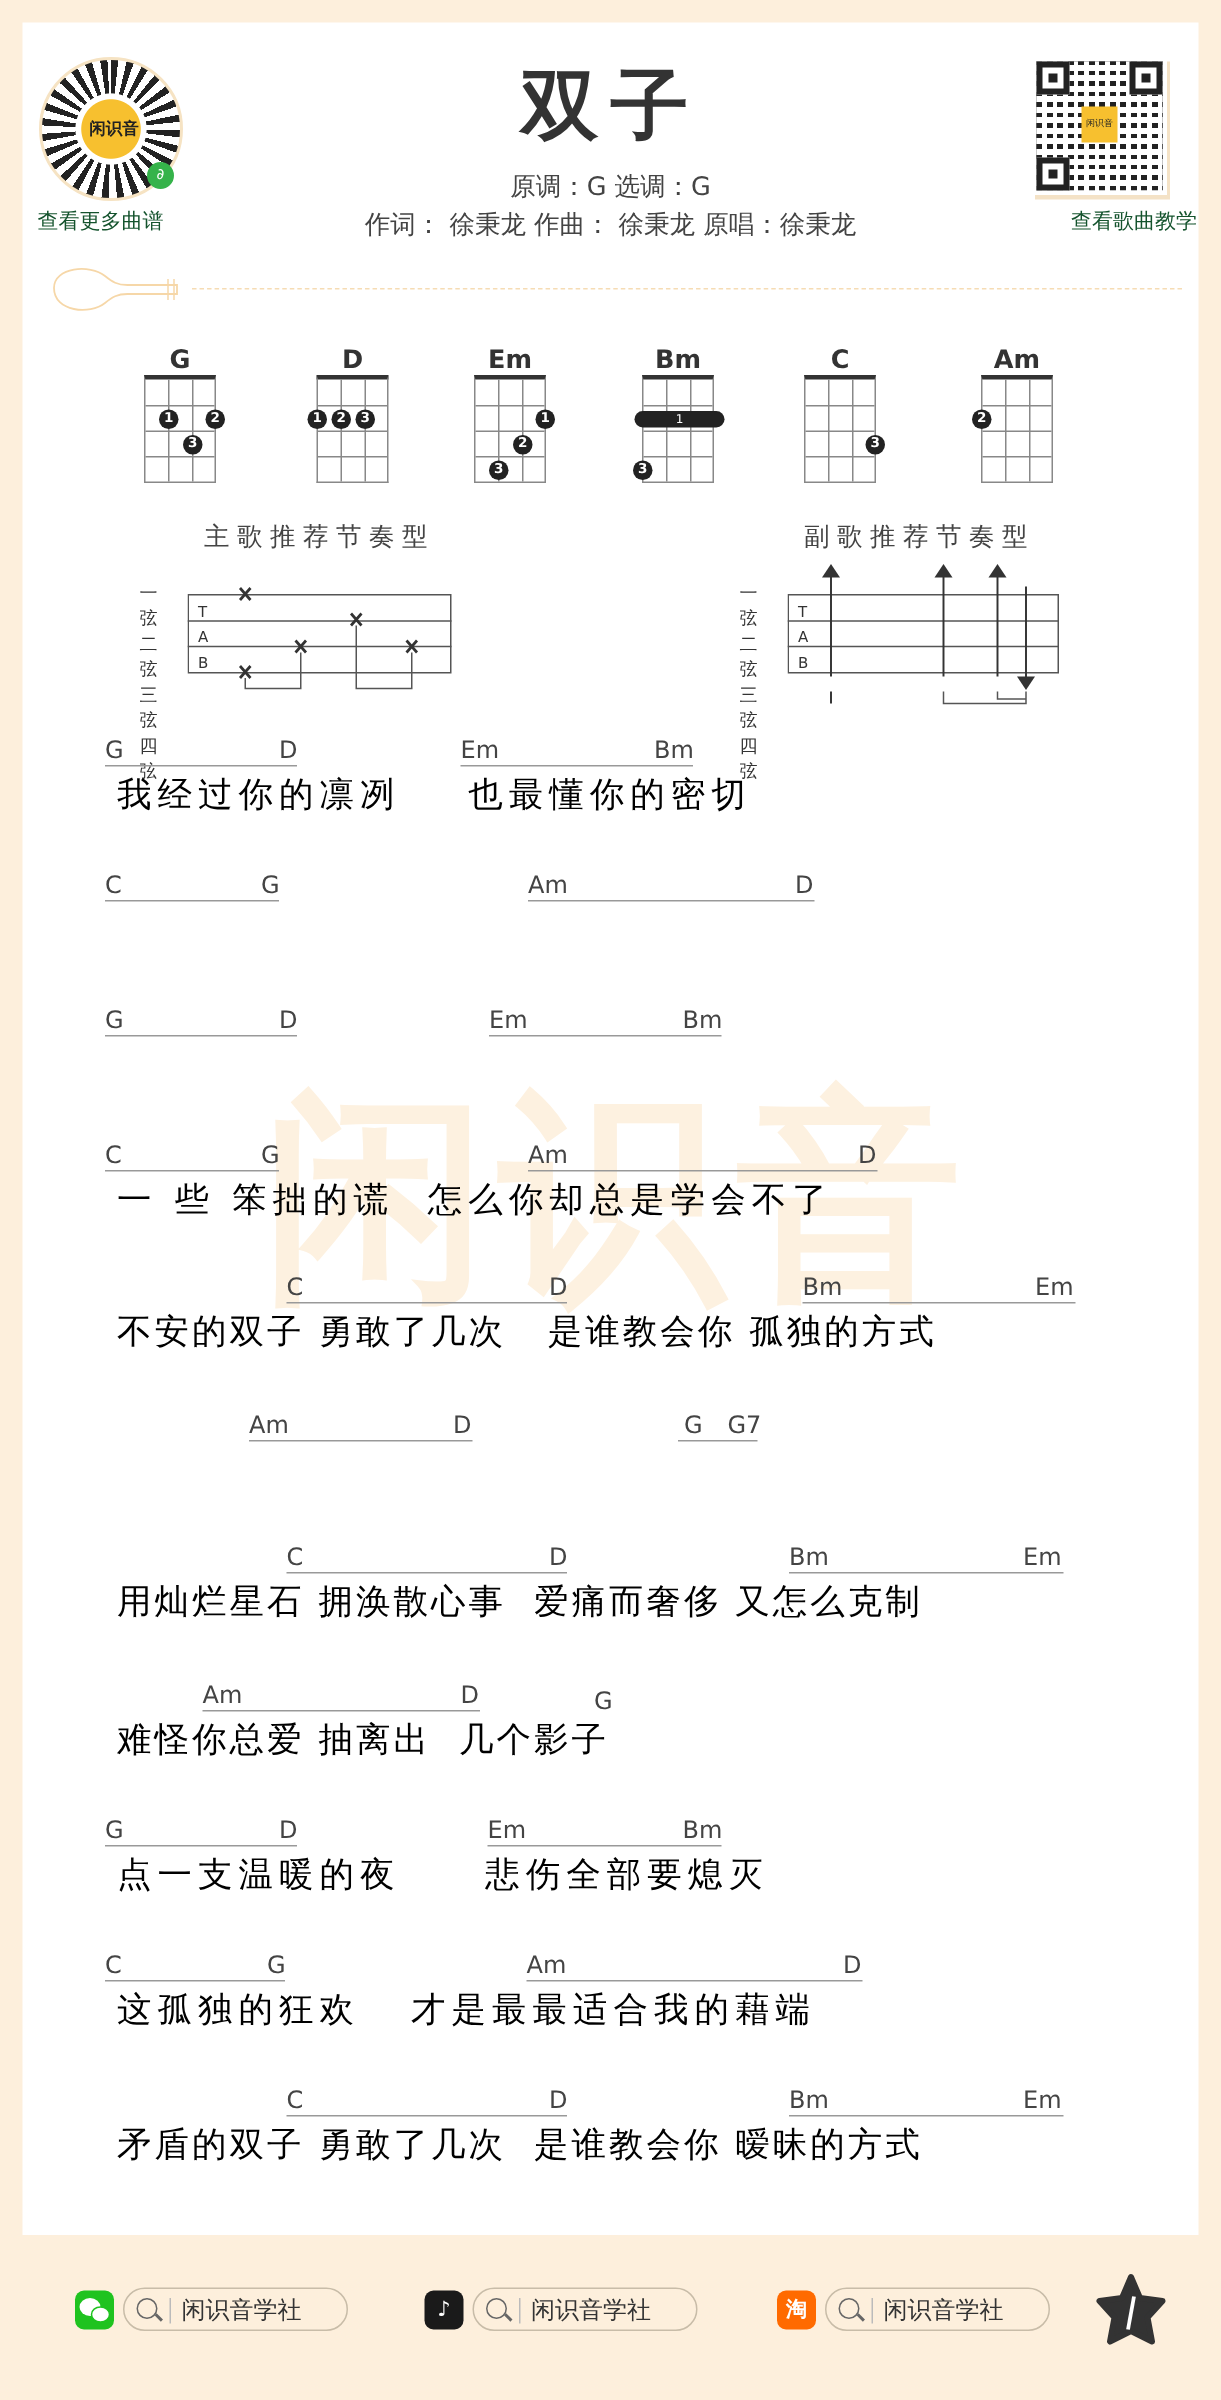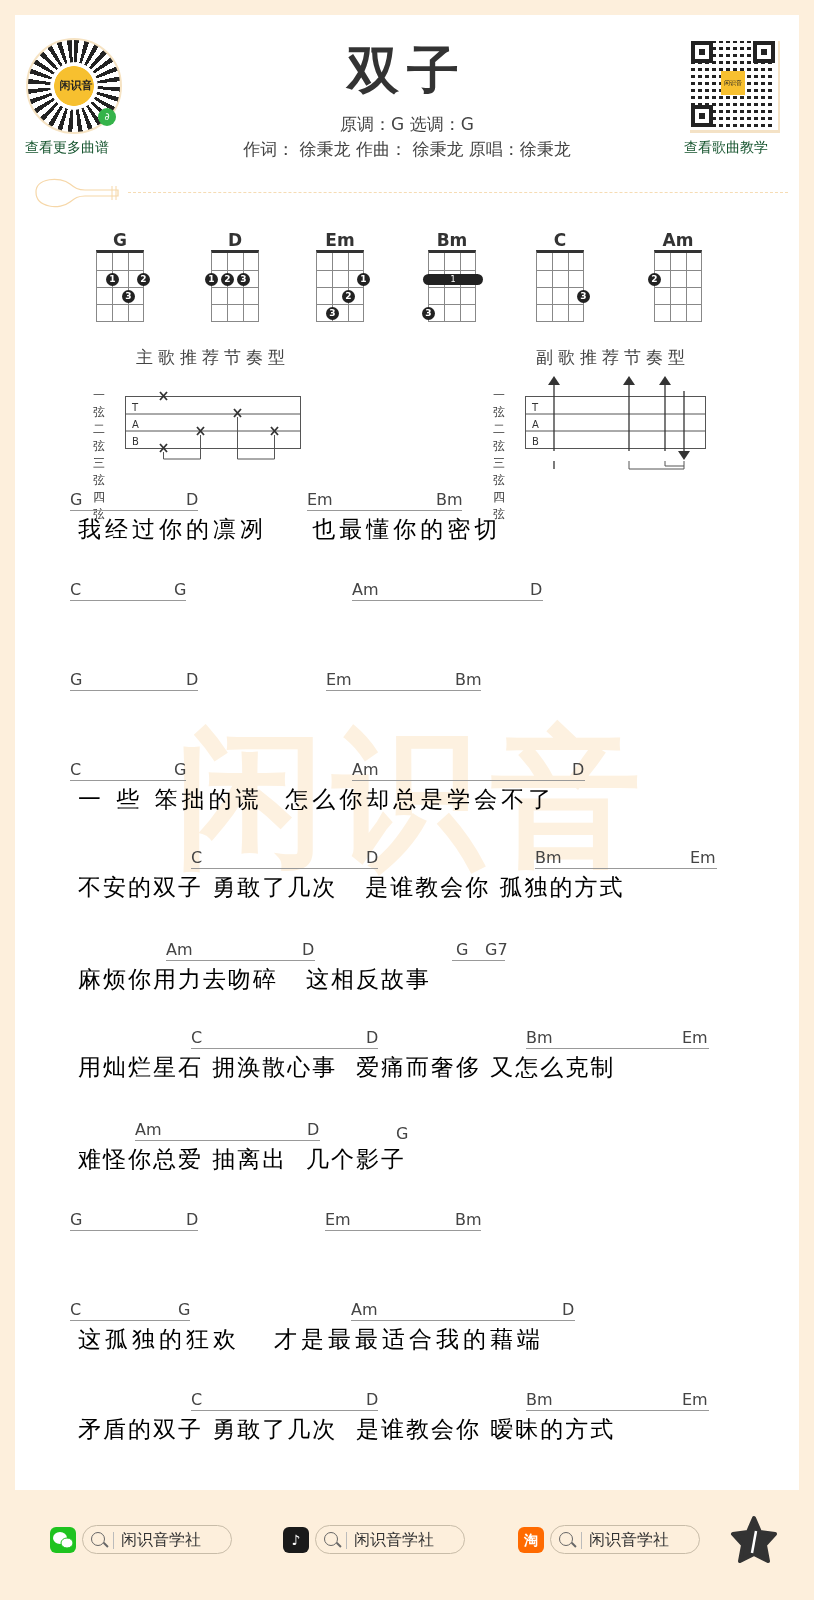--- a/index.html
+++ b/index.html
@@ -63,21 +63,21 @@
 <div class="meta" style="top:138px;">作词：  徐秉龙  作曲：  徐秉龙  原唱：徐秉龙</div>
 
 <div class="qr-right">
   <div class="grid">
     <div class="corner" style="left:0;top:0;"></div>
     <div class="corner" style="right:0;top:0;"></div>
     <div class="corner" style="left:0;bottom:0;"></div>
     <div class="center">闲识音</div>
   </div>
 </div>
-<div class="caption" style="left:684px;top:139px;text-align:right;">查看歌曲教学</div>
+<div class="caption" style="left:714px;top:139px;text-align:right;">查看歌曲教学</div>
 
 <svg class="uke" width="100" height="40">
   <path d="M6 18 C6 4, 30 2, 40 10 C45 14, 48 16, 55 16 L88 16 L88 22 L55 22 C48 22, 45 24, 40 28 C30 36, 6 34, 6 18 Z" fill="none" stroke="#f6d7a8" stroke-width="1.2"></path>
   <line x1="82" y1="12" x2="82" y2="26" stroke="#f6d7a8" stroke-width="1"></line>
   <line x1="86" y1="12" x2="86" y2="26" stroke="#f6d7a8" stroke-width="1"></line>
 </svg>
 <div class="uke-line"></div>
 
 <div class="chords">
   <div class="chord" style="left:90px;">
@@ -256,21 +256,20 @@
     <span class="chord-line" style="left:535px;width:182px"></span>
     <span class="lyric" style="left:78px;letter-spacing:2px">不安的双子 勇敢了几次   是谁教会你 孤独的方式</span>
   </div>
   <div class="row" style="top:940px;">
     <span class="chord-mark" style="left:166px">Am</span>
     <span class="chord-mark" style="left:302px">D</span>
     <span class="chord-mark" style="left:456px">G</span>
     <span class="chord-mark" style="left:485px">G7</span>
     <span class="chord-line" style="left:166px;width:149px"></span>
     <span class="chord-line" style="left:452px;width:53px"></span>
-    <span class="lyric" style="left:78px;letter-spacing:2px">麻烦你用力去吻碎   这相反故事</span>
   </div>
   <div class="row" style="top:1028px;">
     <span class="chord-mark" style="left:191px">C</span>
     <span class="chord-mark" style="left:366px">D</span>
     <span class="chord-mark" style="left:526px">Bm</span>
     <span class="chord-mark" style="left:682px">Em</span>
     <span class="chord-line" style="left:191px;width:187px"></span>
     <span class="chord-line" style="left:526px;width:183px"></span>
     <span class="lyric" style="left:78px;letter-spacing:2px">用灿烂星石 拥涣散心事  爱痛而奢侈 又怎么克制</span>
   </div>
@@ -281,20 +280,21 @@
     <span class="chord-line" style="left:135px;width:185px"></span>
     <span class="lyric" style="left:78px;letter-spacing:2px">难怪你总爱 抽离出  几个影子</span>
   </div>
   <div class="row" style="top:1210px;">
     <span class="chord-mark" style="left:70px">G</span>
     <span class="chord-mark" style="left:186px">D</span>
     <span class="chord-mark" style="left:325px">Em</span>
     <span class="chord-mark" style="left:455px">Bm</span>
     <span class="chord-line" style="left:70px;width:128px"></span>
     <span class="chord-line" style="left:325px;width:156px"></span>
+    <span class="lyric" style="left:78px">点一支温暖的夜     悲伤全部要熄灭</span>
   </div>
   <div class="row" style="top:1300px;">
     <span class="chord-mark" style="left:70px">C</span>
     <span class="chord-mark" style="left:178px">G</span>
     <span class="chord-mark" style="left:351px">Am</span>
     <span class="chord-mark" style="left:562px">D</span>
     <span class="chord-line" style="left:70px;width:120px"></span>
     <span class="chord-line" style="left:351px;width:224px"></span>
     <span class="lyric" style="left:78px">这孤独的狂欢   才是最最适合我的藉端</span>
   </div>

